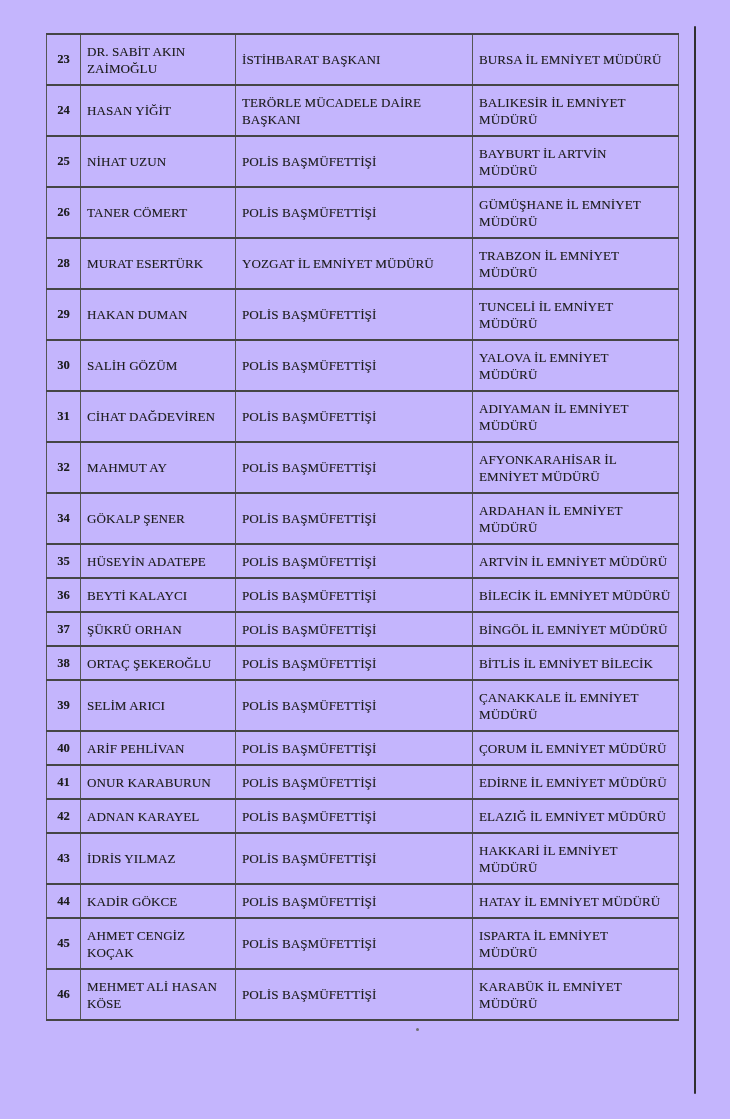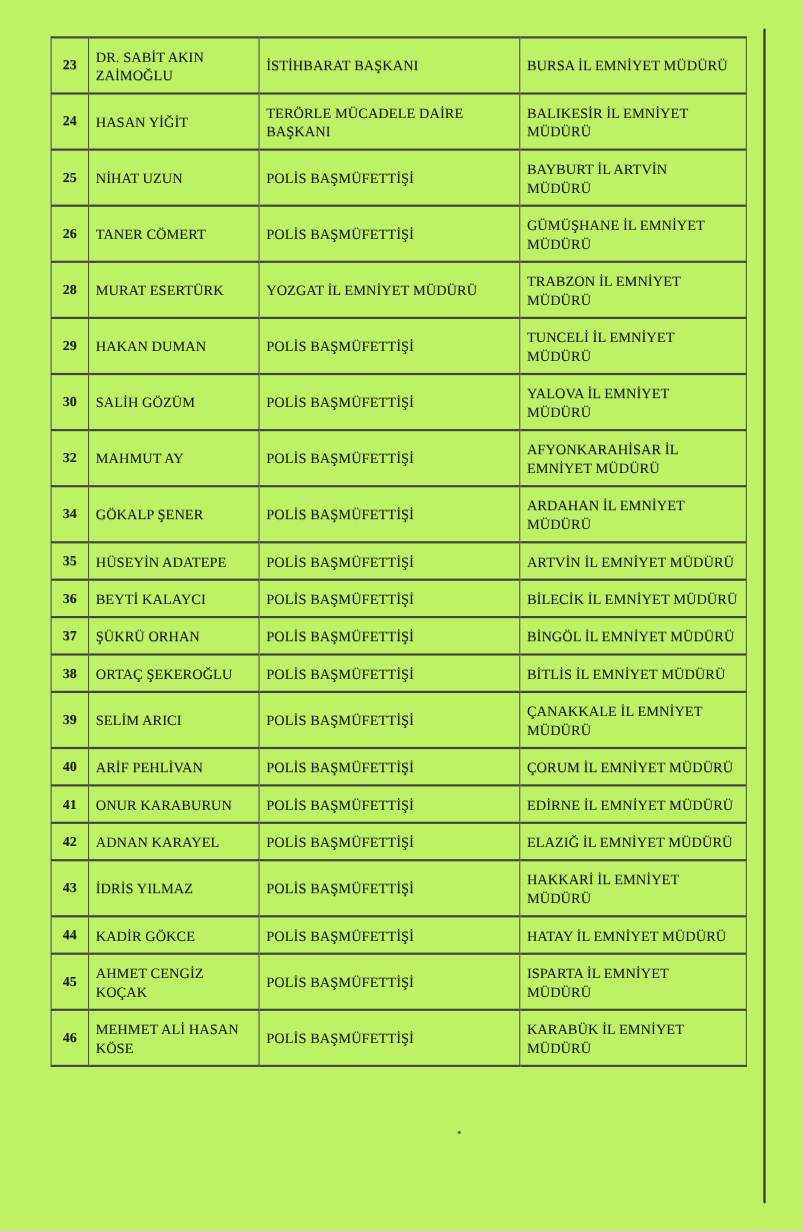--- a/index.html
+++ b/index.html
@@ -10,21 +10,21 @@
   body {
     width: 730px;
     height: 1119px;
     position: relative;
     font-family: "Liberation Serif", serif;
     overflow: hidden;
   }
   .page {
     position: absolute;
     inset: 0;
-    background: #bef264;
+    background: #c4b5fd;
   }
   table.appt-table {
     position: absolute;
     left: 46px;
     top: 33px;
     width: 632px;
     border-collapse: collapse;
     table-layout: fixed;
   }
   .appt-table td {
@@ -131,20 +131,27 @@
   </tr>
 
   <tr>
     <td class="c-no">30</td>
     <td class="c-name">SALİH GÖZÜM</td>
     <td class="c-cur">POLİS BAŞMÜFETTİŞİ</td>
     <td class="c-new">YALOVA İL EMNİYET
 MÜDÜRÜ</td>
   </tr>
 
+  <tr>
+    <td class="c-no">31</td>
+    <td class="c-name">CİHAT DAĞDEVİREN</td>
+    <td class="c-cur">POLİS BAŞMÜFETTİŞİ</td>
+    <td class="c-new">ADIYAMAN İL EMNİYET
+MÜDÜRÜ</td>
+  </tr>
 
   <tr>
     <td class="c-no">32</td>
     <td class="c-name">MAHMUT AY</td>
     <td class="c-cur">POLİS BAŞMÜFETTİŞİ</td>
     <td class="c-new">AFYONKARAHİSAR İL
 EMNİYET MÜDÜRÜ</td>
   </tr>
 
 
@@ -174,21 +181,21 @@
     <td class="c-no">37</td>
     <td class="c-name">ŞÜKRÜ ORHAN</td>
     <td class="c-cur">POLİS BAŞMÜFETTİŞİ</td>
     <td class="c-new">BİNGÖL İL EMNİYET MÜDÜRÜ</td>
   </tr>
 
   <tr>
     <td class="c-no">38</td>
     <td class="c-name">ORTAÇ ŞEKEROĞLU</td>
     <td class="c-cur">POLİS BAŞMÜFETTİŞİ</td>
-    <td class="c-new">BİTLİS İL EMNİYET MÜDÜRÜ</td>
+    <td class="c-new">BİTLİS İL EMNİYET BİLECİK</td>
   </tr>
 
   <tr>
     <td class="c-no">39</td>
     <td class="c-name">SELİM ARICI</td>
     <td class="c-cur">POLİS BAŞMÜFETTİŞİ</td>
     <td class="c-new">ÇANAKKALE İL EMNİYET
 MÜDÜRÜ</td>
   </tr>
 

